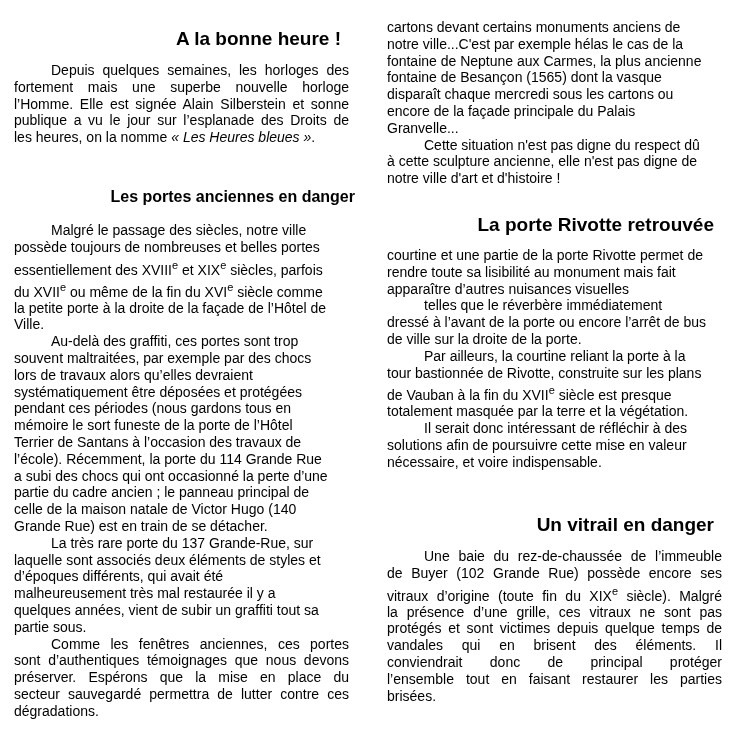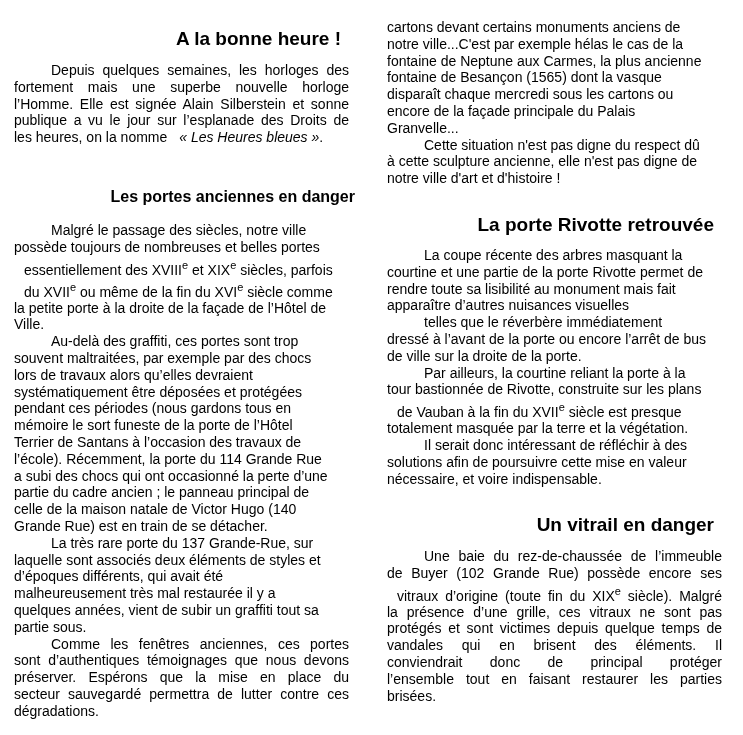--- a/index.html
+++ b/index.html
@@ -6,25 +6,25 @@
   body { width: 743px; height: 735px; position: relative; overflow: hidden;
          font-family: "Liberation Sans", sans-serif; color: #000; }
   .col { position: absolute; top: 0; }
   .col-left { left: 14px; width: 335px; }
   .col-right { left: 387px; width: 335px; }
   h2 { font-family: "Liberation Sans", sans-serif; font-weight: bold; margin: 8px; text-align: right; position: absolute; left: 0; right: 0; }
   .h-small { font-size: 19px; }
   .h-big { font-size: 16px; }
   .p { position: absolute; left: 0; right: 0; font-size: 14px; line-height: 16.8px; margin: 0; }
   .line { display: block; white-space: nowrap; height: 16.8px; }
-  .line.tall { height: 22px; line-height: 28px; margin-left: 10px; }
+  .line.tall { height: 22px; line-height: 28px; }
   .just { text-align: justify; text-align-last: justify; white-space: normal; }
   .indent { padding-left: 37px; }
   sup { font-size: 11px; vertical-align: 6px; line-height: 0; }
-  em { font-style: italic; margin-left: 8px; }
+  em { font-style: italic; }
 </style>
 </head>
 <body>
 
 <div class="col col-left">
 
   <h2 class="h-small" style="top:20px;">A la bonne heure !</h2>
 
   <div class="p" style="top:62px;">
     <span class="line just indent">Depuis quelques semaines, les horloges des</span>
@@ -83,21 +83,20 @@
     <span class="line">encore de la façade principale du Palais</span>
     <span class="line">Granvelle...</span>
     <span class="line indent">Cette situation n'est pas digne du respect dû</span>
     <span class="line">à cette sculpture ancienne, elle n'est pas digne de</span>
     <span class="line">notre ville d'art et d'histoire !</span>
   </div>
 
   <h2 class="h-small" style="top:206px;">La porte Rivotte retrouvée</h2>
 
   <div class="p" style="top:247px;">
-    <span class="line indent">La coupe récente des arbres masquant la</span>
     <span class="line">courtine et une partie de la porte Rivotte permet de</span>
     <span class="line">rendre toute sa lisibilité au monument mais fait</span>
     <span class="line">apparaître d’autres nuisances visuelles</span>
     <span class="line indent">telles que le réverbère immédiatement</span>
     <span class="line">dressé à l’avant de la porte ou encore l’arrêt de bus</span>
     <span class="line">de ville sur la droite de la porte.</span>
     <span class="line indent">Par ailleurs, la courtine reliant la porte à la</span>
     <span class="line">tour bastionnée de Rivotte, construite sur les plans</span>
     <span class="line tall"><span>de Vauban à la fin du XVII</span><sup>e</sup><span> siècle est presque</span></span>
     <span class="line">totalement masquée par la terre et la végétation.</span>

